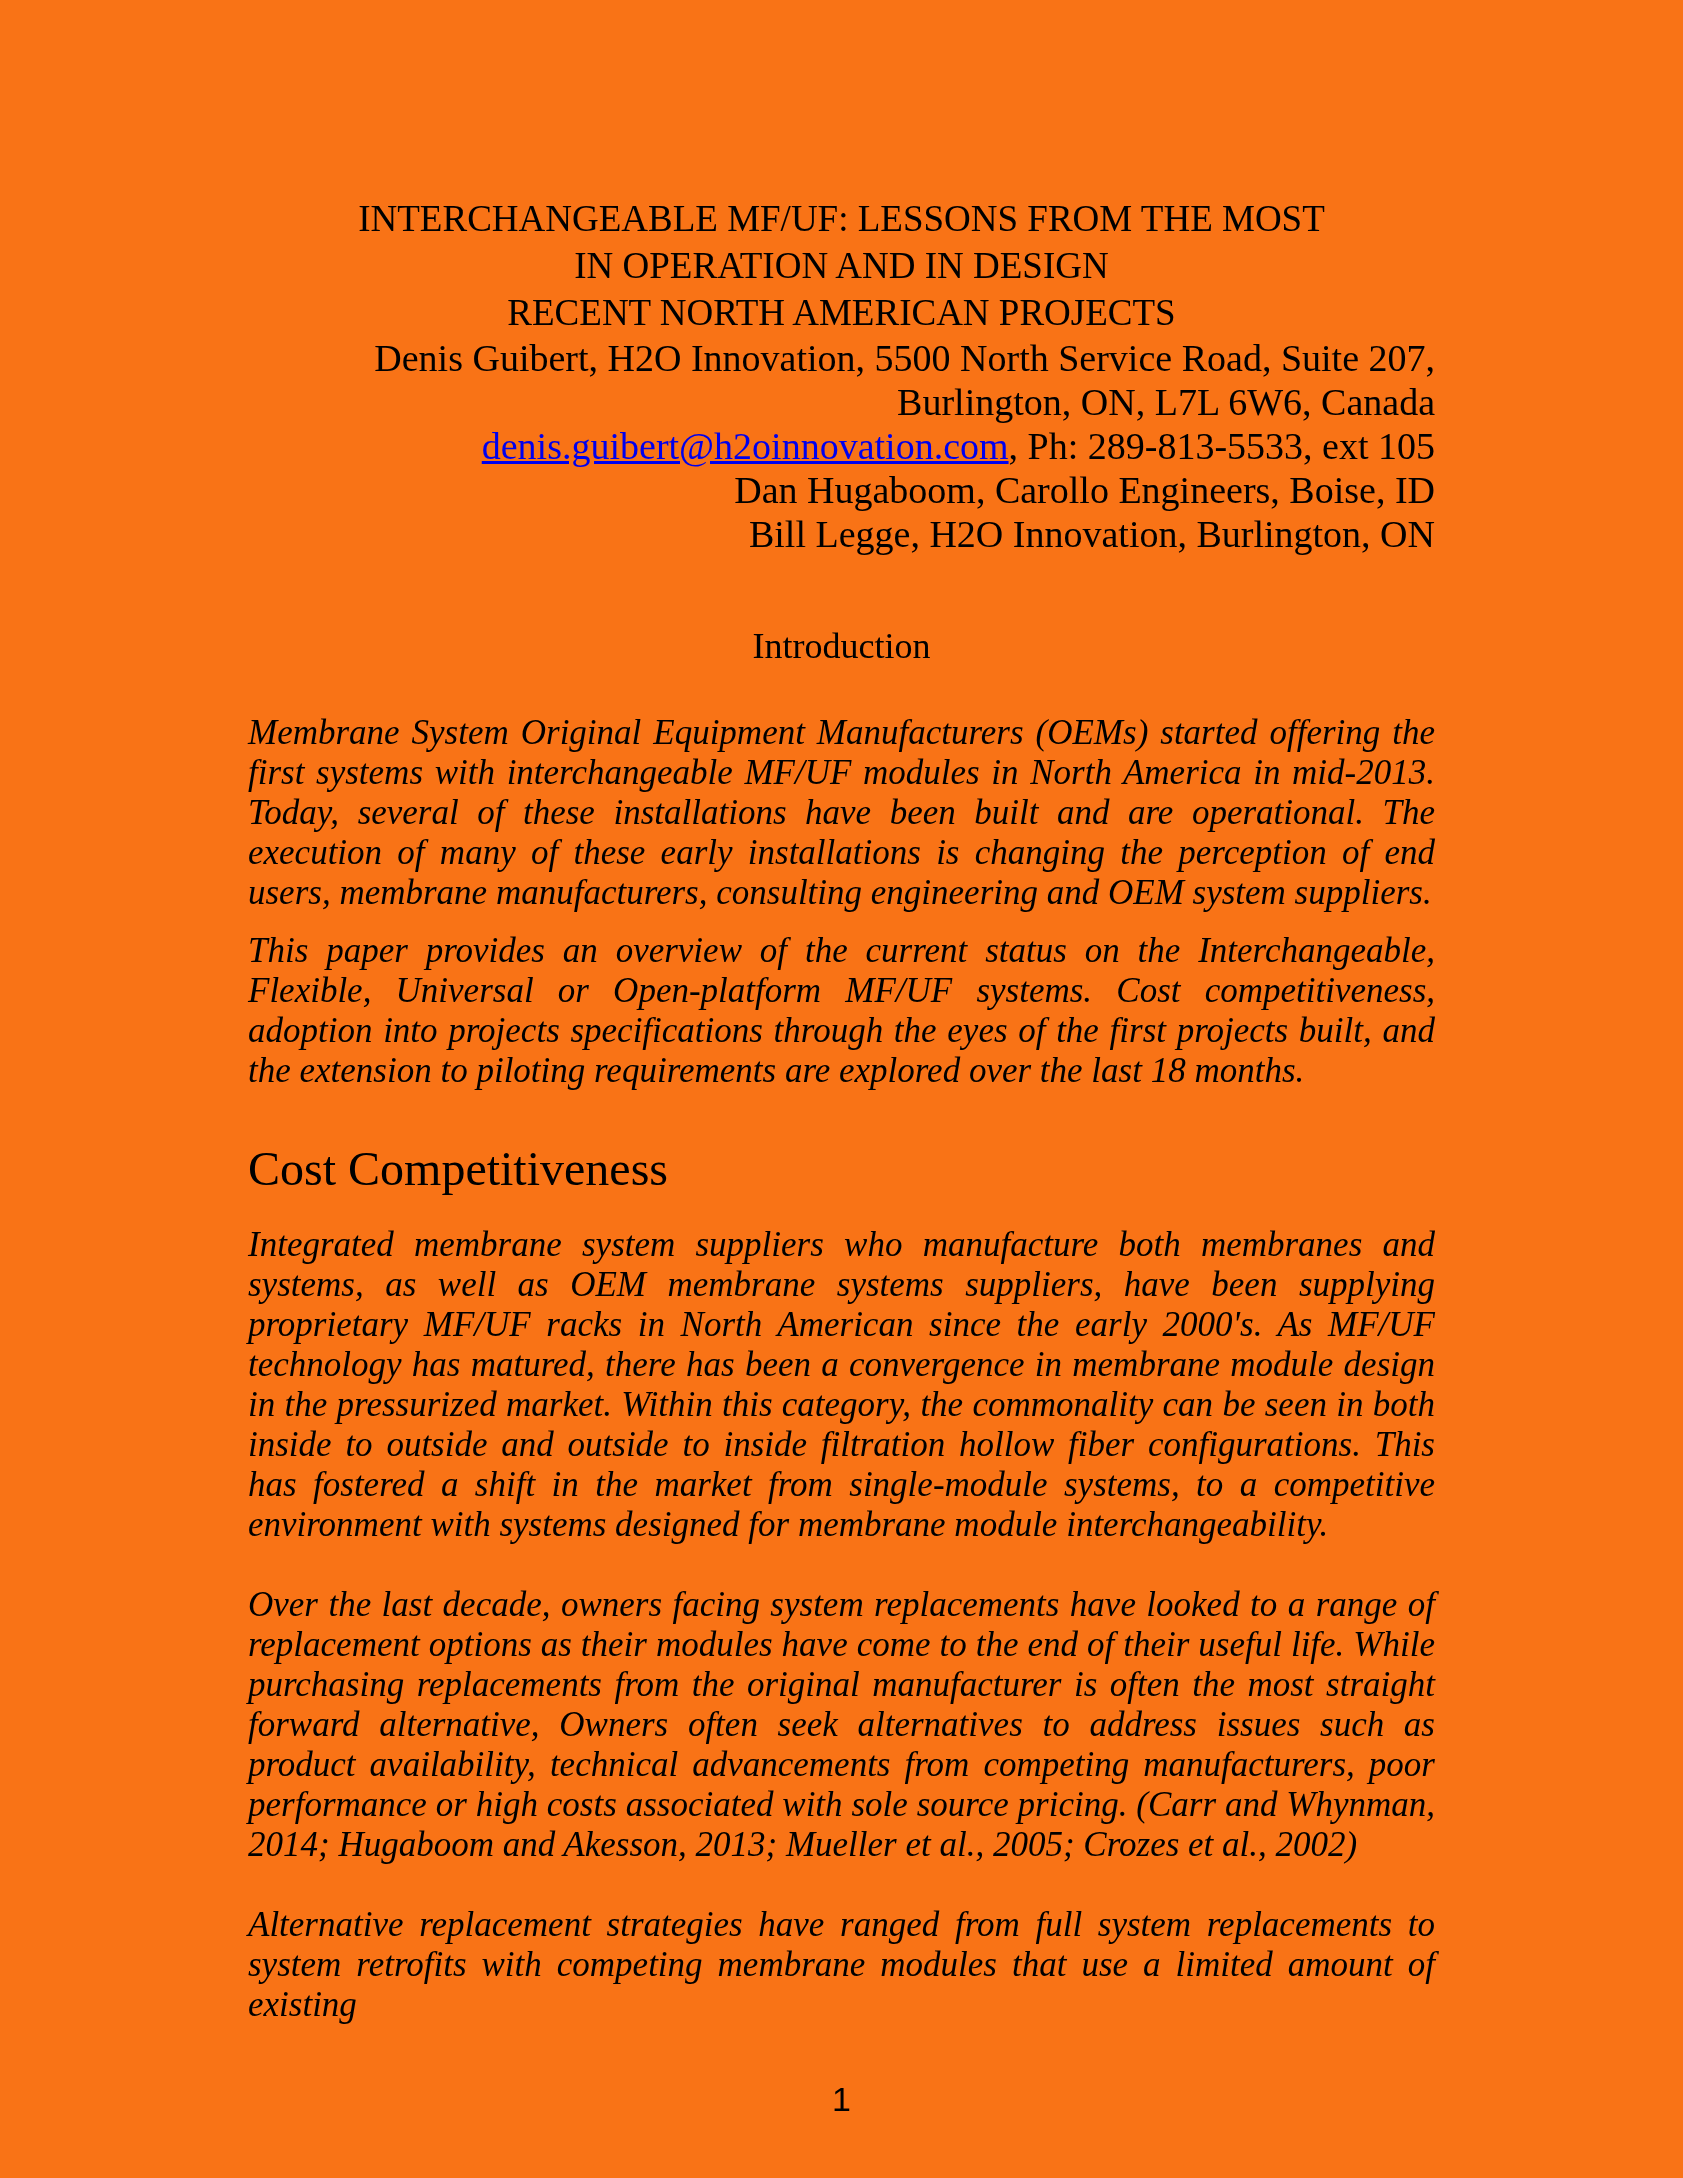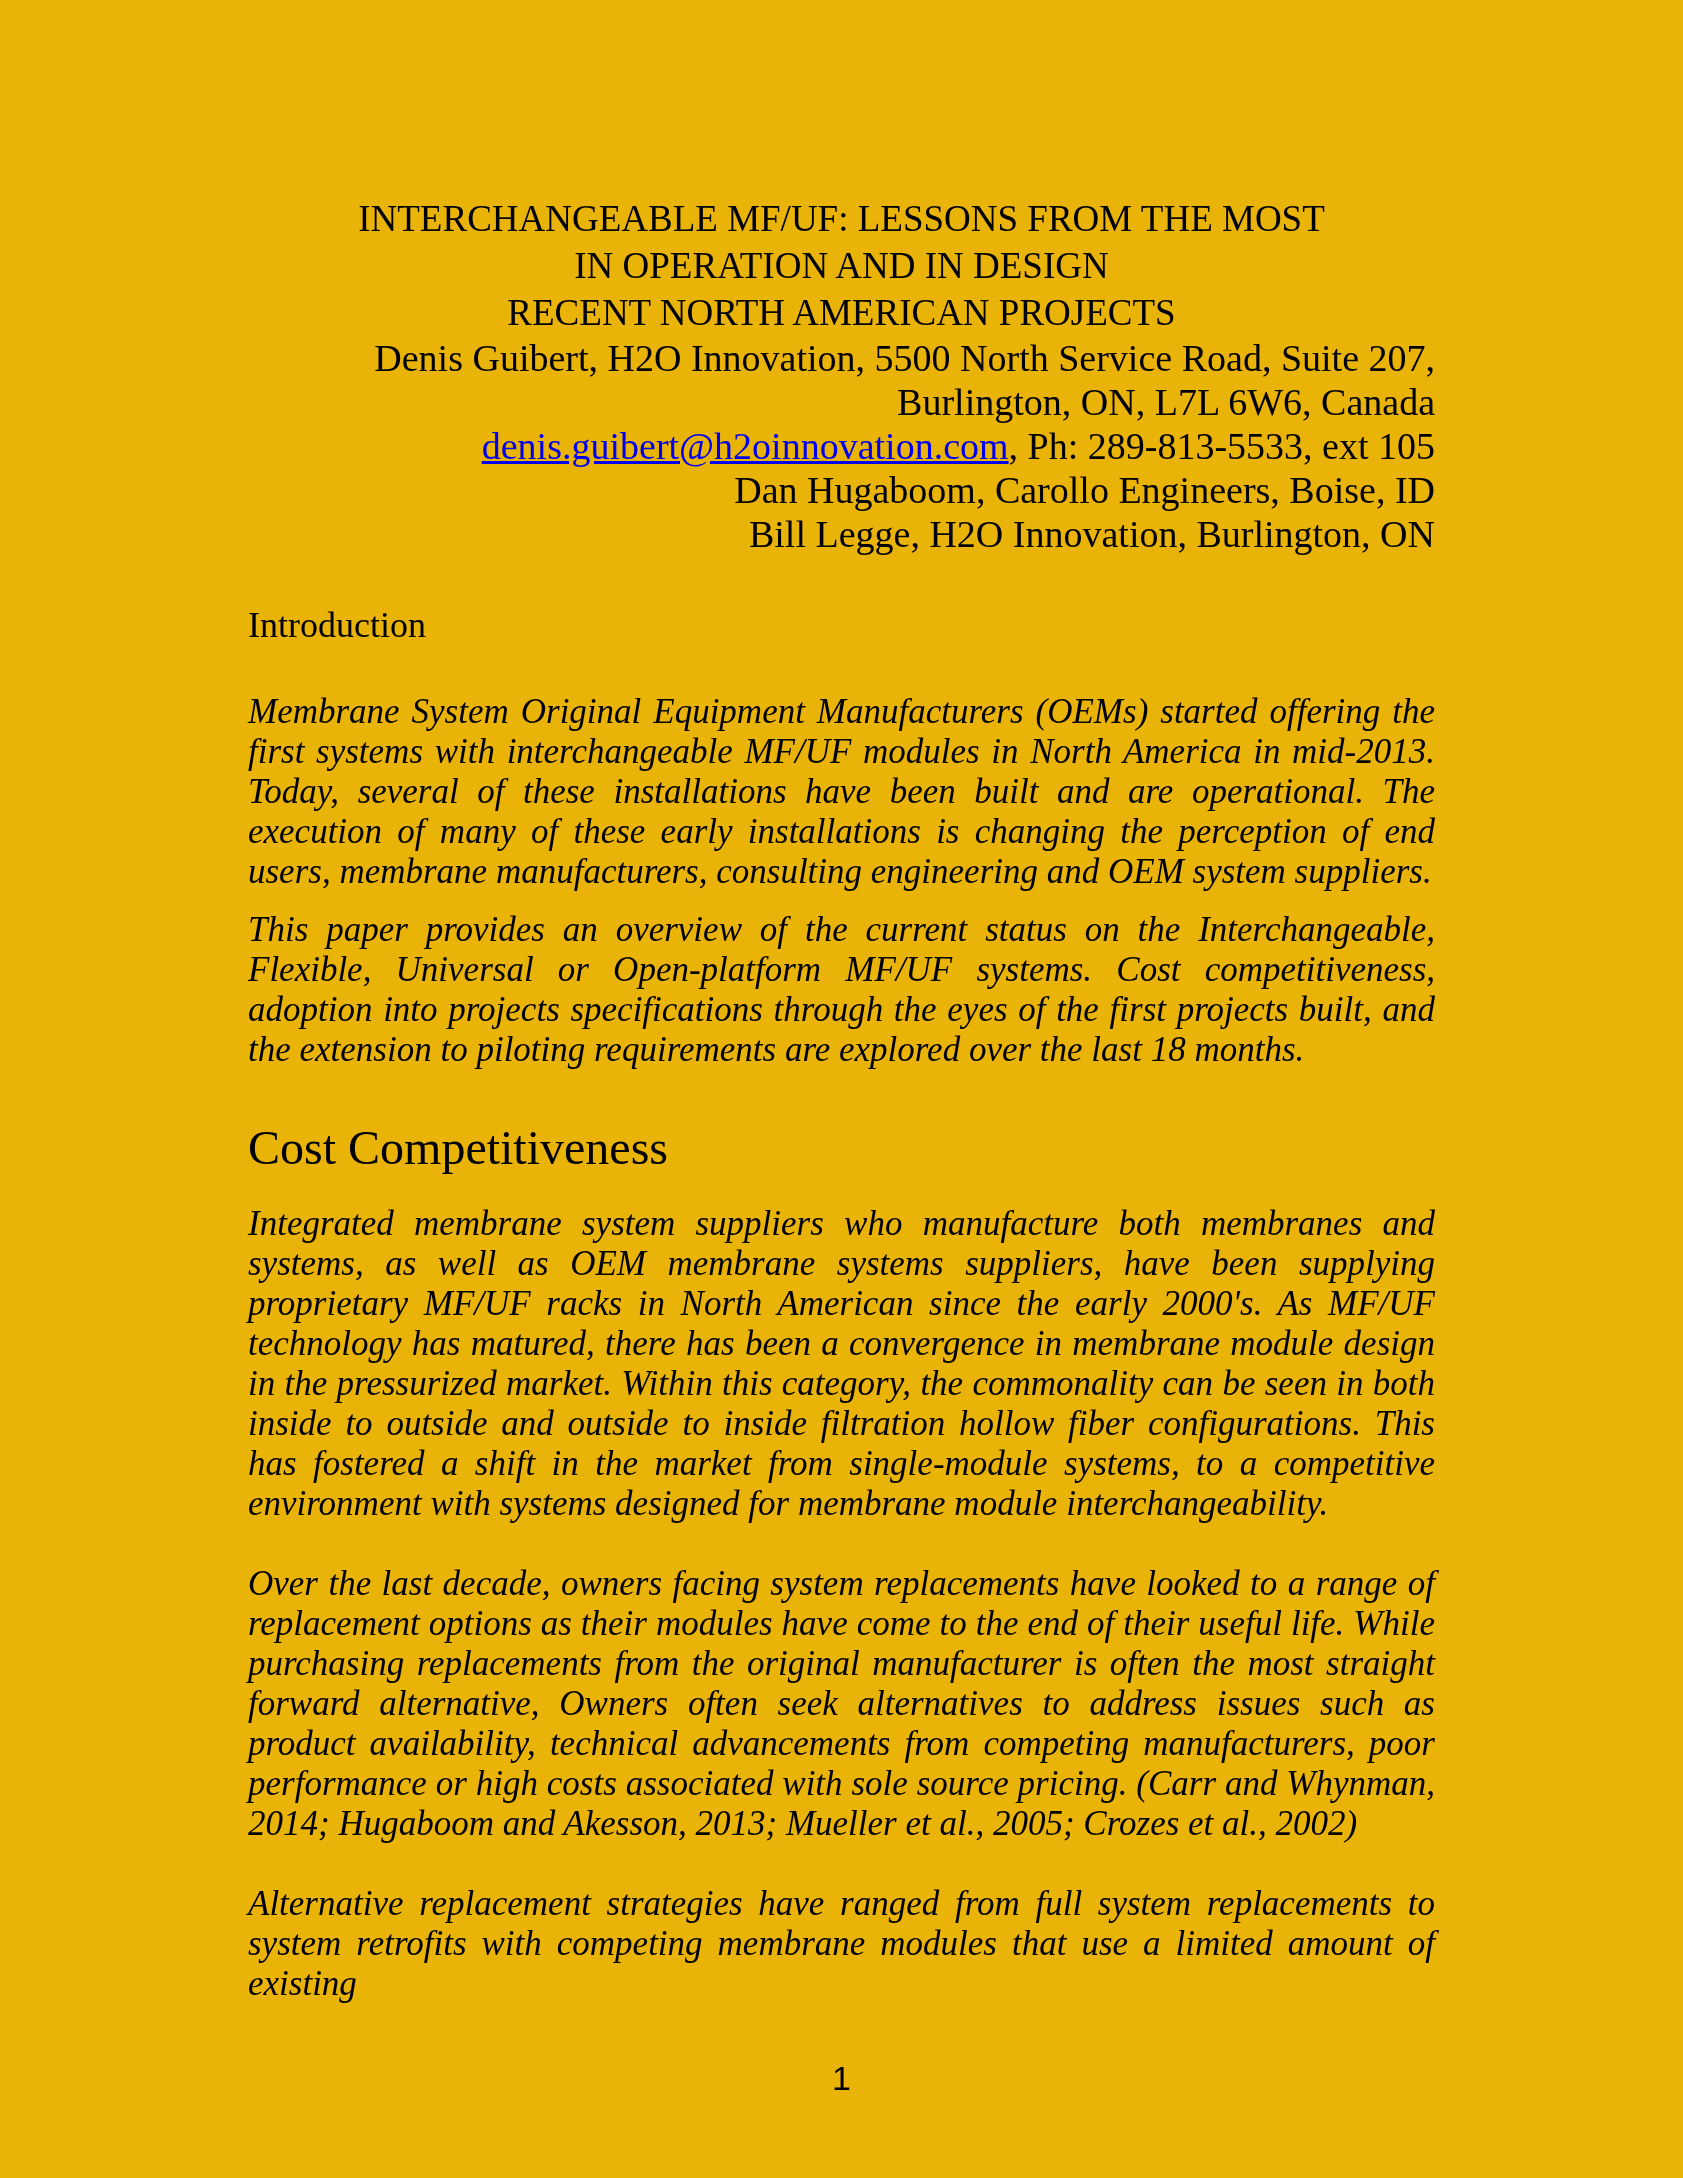--- a/index.html
+++ b/index.html
@@ -2,21 +2,21 @@
 <html><head>
 <meta charset="utf-8">
 <style>
   html, body { margin: 0; padding: 0; background: #ffffff; }
   body { width: 1683px; height: 2178px; }
   .page {
     box-sizing: border-box;
     width: 1683px;
     height: 2178px;
     padding: 195px 248px 0 248px;
-    background: #eab308;
+    background: #f97316;
     color: #000000;
     font-family: "Liberation Serif", serif;
     font-size: 35px;
     line-height: 40px;
   }
   .title {
     text-align: center;
     font-size: 37px;
     line-height: 47px;
   }
@@ -24,22 +24,22 @@
     text-align: right;
     font-size: 38px;
     line-height: 44px;
   }
   .email-link {
     color: #0000EE;
     text-decoration: underline;
     cursor: pointer;
   }
   .heading-center {
-    margin-top: 47px;
-    text-align: left;
+    margin-top: 68px;
+    text-align: center;
     font-size: 36px;
     line-height: 44px;
   }
   .heading-left {
     margin-top: 56px;
     text-align: left;
     font-size: 48px;
     line-height: 44px;
   }
   .para {

